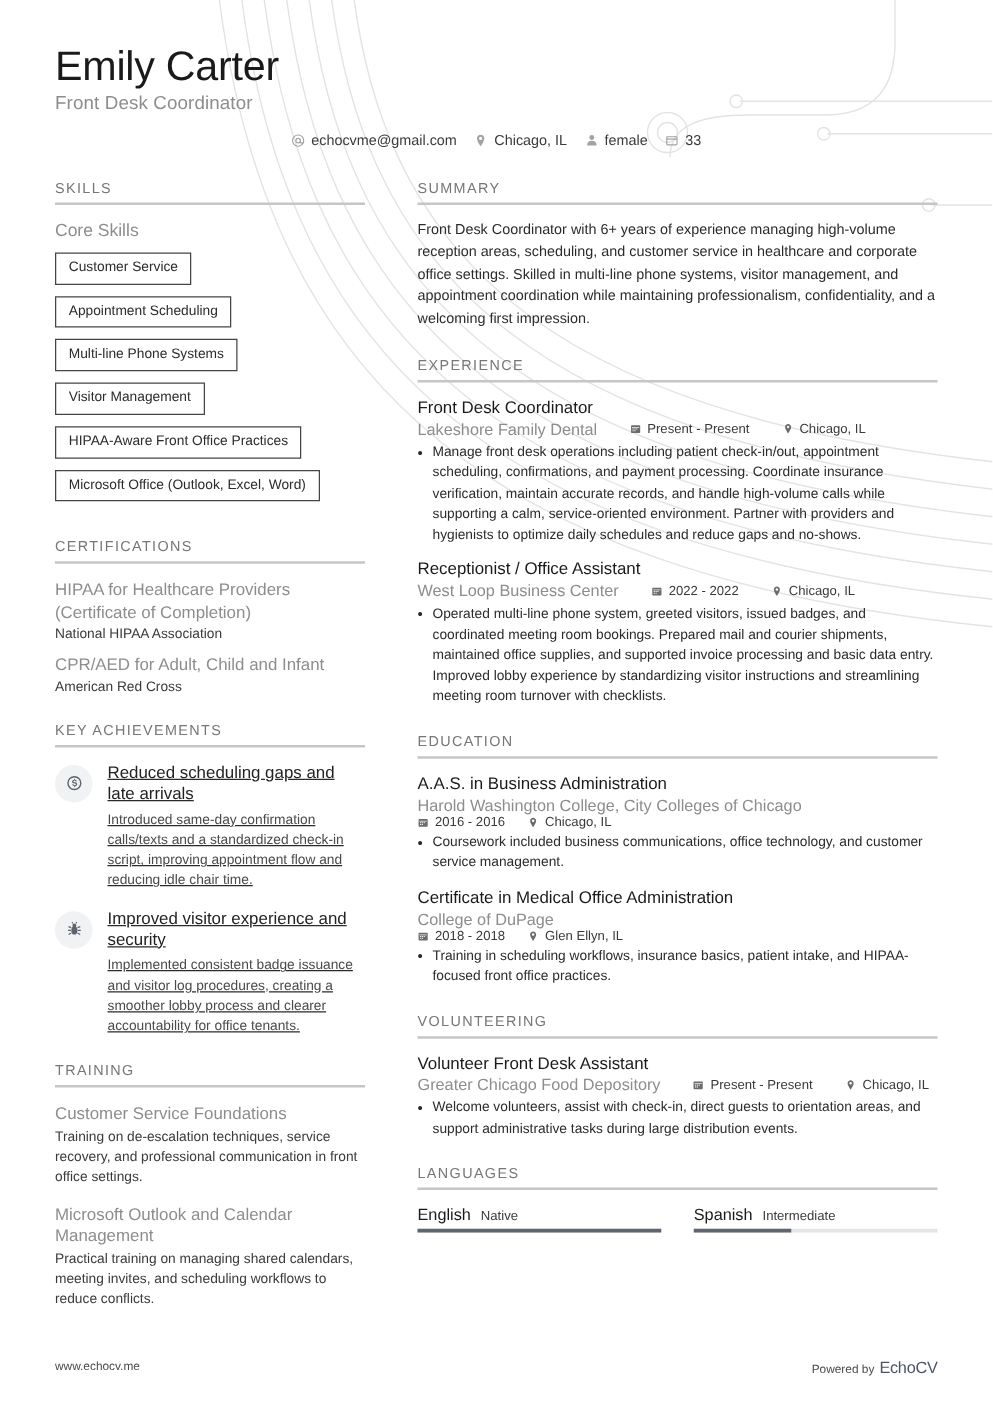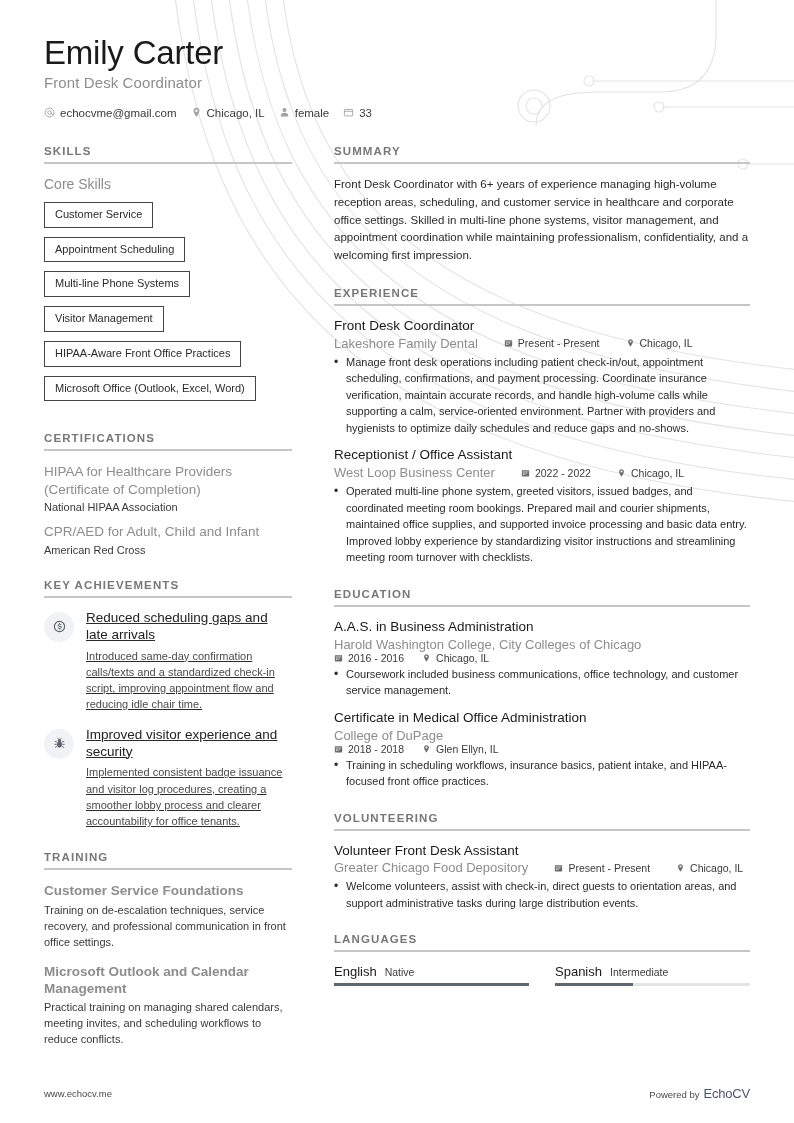--- a/index.html
+++ b/index.html
@@ -51,20 +51,21 @@
     margin: 0 0 16px 0;
     letter-spacing: 0.1px;
   }
   .contact-row {
     display: flex;
     align-items: center;
     gap: 14px;
     font-size: 11.5px;
     color: #3a3a3a;
     margin-bottom: 26px;
+    justify-content: center;
   }
   .contact-item {
     display: flex;
     align-items: center;
     gap: 5px;
     white-space: nowrap;
   }
   .contact-item .ico {
     display: inline-flex;
     align-items: center;
@@ -84,21 +85,21 @@
   }
   .col-left  { width: 248px; flex: 0 0 248px; }
   .col-right { width: 416px; flex: 0 0 416px; }
 
   
   .sec { margin-bottom: 22px; }
   .sec-title {
     font-size: 11.5px;
     letter-spacing: 1.1px;
     color: #777777;
-    font-weight: 700;
+    font-weight: 400;
     text-transform: uppercase;
     padding-bottom: 5px;
     border-bottom: 2px solid #c6c6c6;
     margin-bottom: 12px;
   }
 
   
   .skill-group-name {
     font-size: 14px;
     color: #8d8d8d;
@@ -129,21 +130,21 @@
   .cert-issuer {
     font-size: 11px;
     color: #3a3a3a;
     line-height: 1.3;
   }
   .train-item { margin-bottom: 12px; }
   .train-name {
     font-size: 13.5px;
     color: #8d8d8d;
     line-height: 1.28;
-    font-weight: 700;
+    font-weight: 400;
     margin-bottom: 3px;
   }
   .train-desc {
     font-size: 11px;
     color: #3a3a3a;
     line-height: 1.45;
   }
 
   
   .ach-item {

